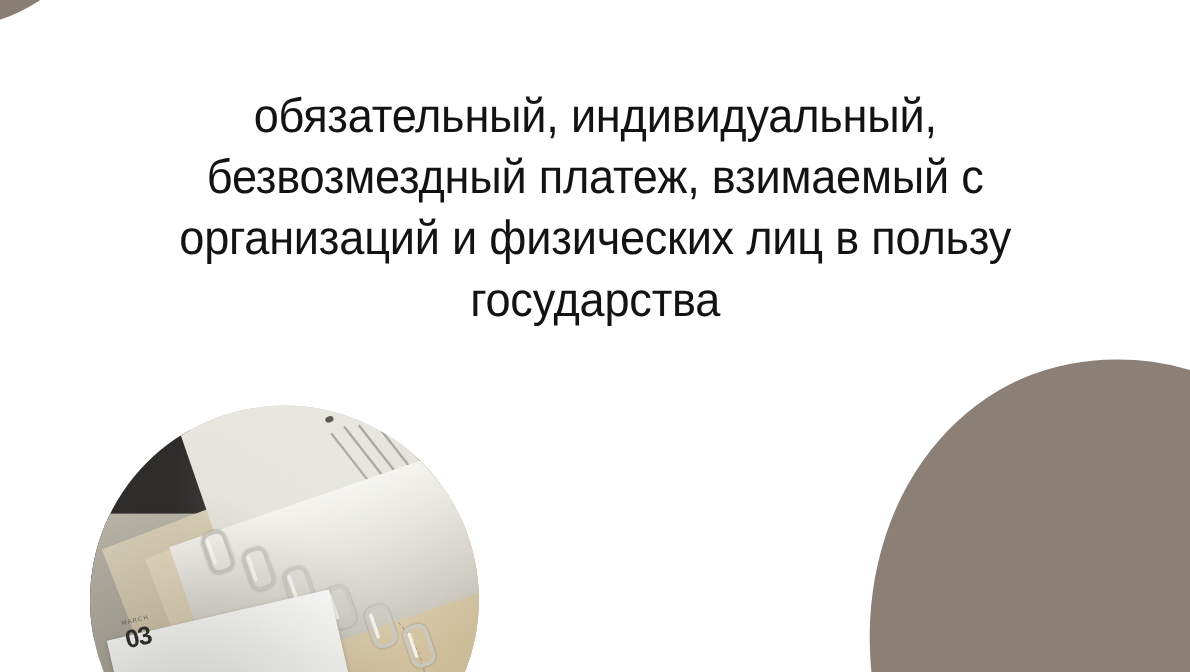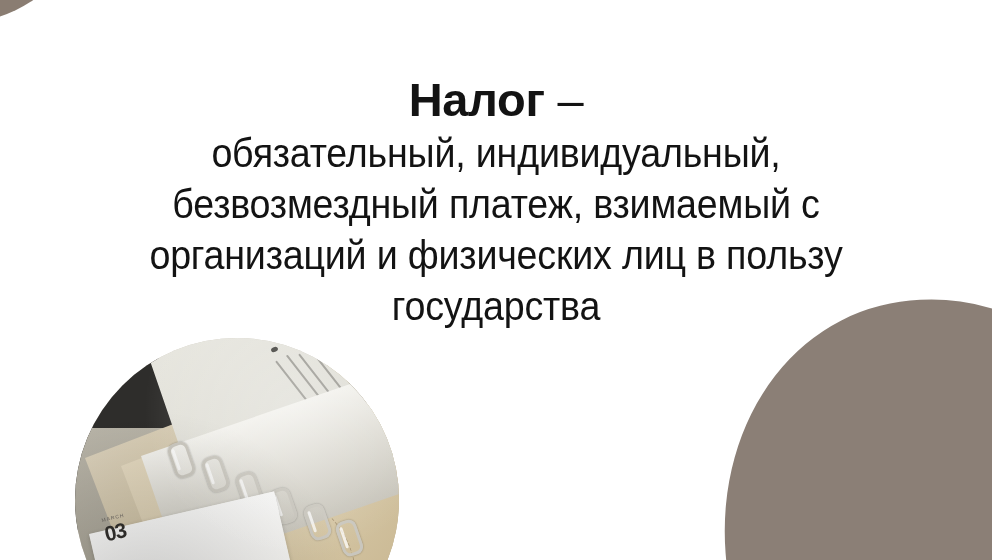--- a/index.html
+++ b/index.html
@@ -232,23 +232,20 @@
 </style>
 </head>
 <body>
 
 <div id="slide">
 
   <div id="corner-top-left" class="corner-shape"></div>
   <div id="corner-bottom-right" class="corner-shape"></div>
 
   <div id="text-block">
-    <div id="title-line">
-      <span id="title-word">Налог</span><span id="title-dash"> –</span>
-    </div>
     <div class="body-line">обязательный, индивидуальный,</div>
     <div class="body-line">безвозмездный платеж, взимаемый с</div>
     <div class="body-line">организаций и физических лиц в пользу</div>
     <div class="body-line">государства</div>
   </div>
 
   <div id="photo-circle">
 
     <div id="ph-dark-bg" class="ph"></div>
     <div id="ph-surface-left" class="ph"></div>

